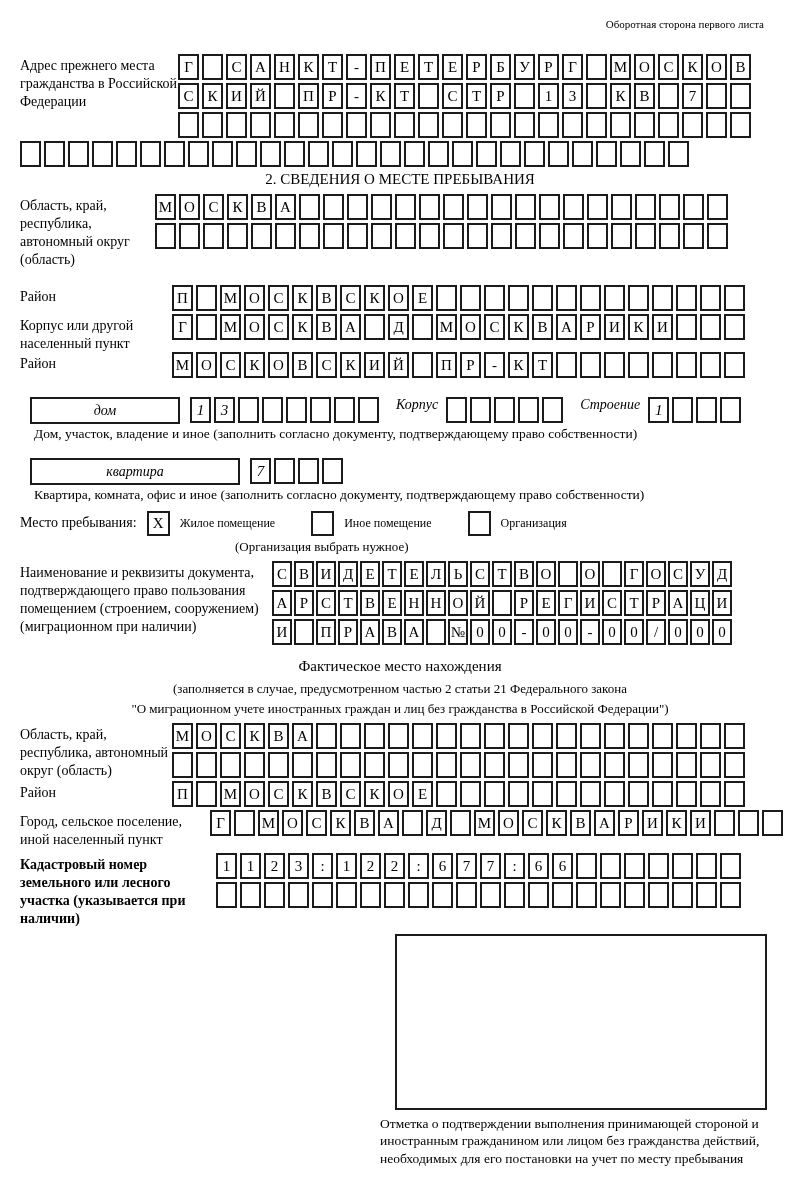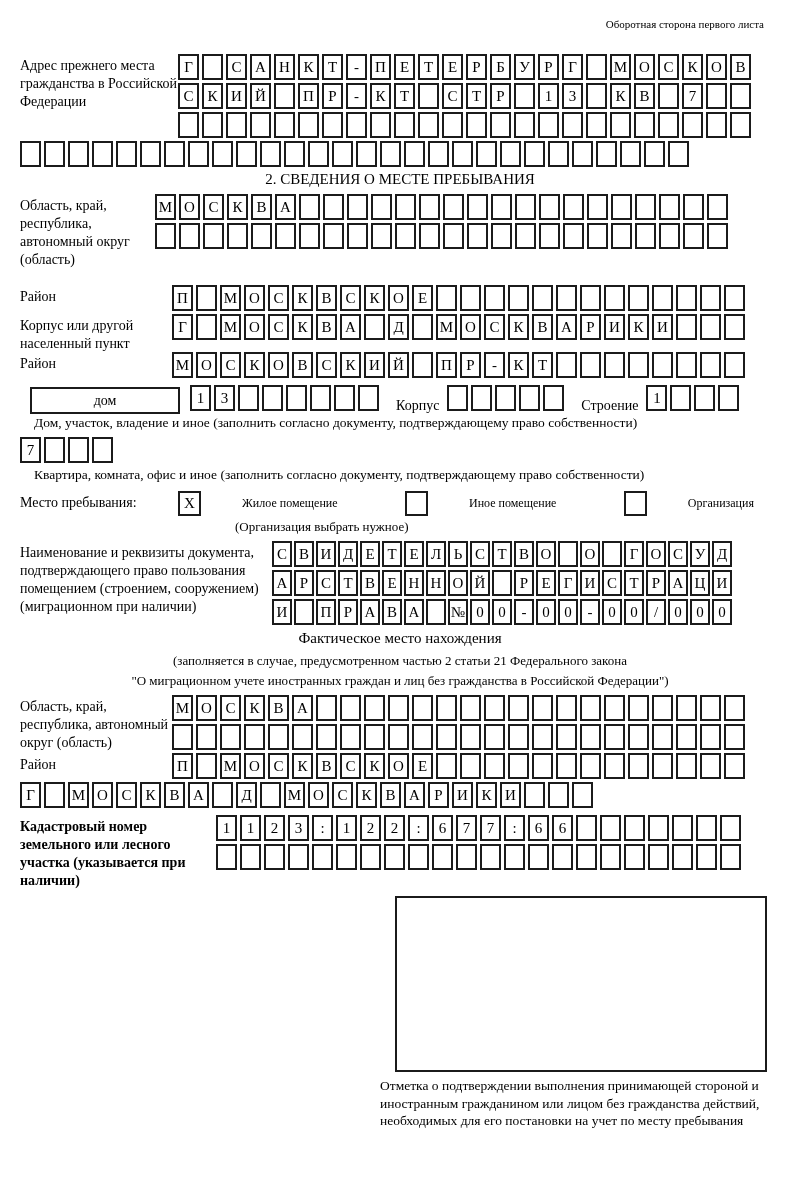--- a/index.html
+++ b/index.html
@@ -26,30 +26,30 @@
   .w152 { width:152px; }
   .w190 { width:190px; }
   .w240 { width:252px; }
   .w196 { width:196px;font-weight:bold; }
   .rows { flex:1; }
 
   .note-center { text-align:center; font-size:13px; margin:2px 0 4px 0; }
   .h2 { text-align:center; font-weight:normal; font-size:15px; margin:4px 0 6px 0; }
   .caption { font-size:13.5px; margin:1px 0 7px 14px; }
 
-  .house-row, .apt-row { display:flex; align-items:flex-end; margin-top:5px; height:28px; }
+  .house-row, .apt-row { display:flex; align-items:flex-start; margin-top:16px; height:28px;font-style:italic; }
   .wide-box {
     display:inline-block; box-sizing:border-box; height:27px; border:2px solid #1b1b1b;
     text-align:center; line-height:23px; font-size:14px; margin-right:10px;
   }
   .house-box { width:150px; margin-left:10px; }
   .apt-box { width:210px; margin-left:10px; }
   .inline-lbl { font-size:14px; margin:0 8px 0 14px; }
 
-  .stay-row { display:flex; align-items:center; margin-top:0; height:26px;justify-content:space-between; }
+  .stay-row { display:flex; align-items:center; margin-top:0; height:26px; }
   .checkbox {
     display:inline-block; box-sizing:border-box; width:23px; height:25px;
     border:2px solid #1b1b1b; text-align:center; font-size:15px; line-height:21px;
     margin:0 10px 0 10px; flex:none;
   }
   .stay-note { font-size:13px; margin:3px 0 6px 215px; }
   .opt-label { font-size:12px; margin-right:26px; }
 
   .mb16 { margin-bottom:16px; }
   .mb6 { margin-bottom:6px; }
@@ -111,20 +111,21 @@
     <span class="wide-box house-box">дом</span>
     <span class="cellrow"><span class="cell">1</span><span class="cell">3</span><span class="cell"></span><span class="cell"></span><span class="cell"></span><span class="cell"></span><span class="cell"></span><span class="cell"></span></span>
     <span class="inline-lbl">Корпус</span>
     <span class="cellrow"><span class="cell"></span><span class="cell"></span><span class="cell"></span><span class="cell"></span><span class="cell"></span></span>
     <span class="inline-lbl">Строение</span>
     <span class="cellrow"><span class="cell">1</span><span class="cell"></span><span class="cell"></span><span class="cell"></span></span>
   </div>
   <div class="caption">Дом, участок, владение и иное (заполнить согласно документу, подтверждающему право собственности)</div>
 
   <div class="apt-row">
+    <span class="wide-box apt-box">квартира</span>
     <span class="cellrow"><span class="cell">7</span><span class="cell"></span><span class="cell"></span><span class="cell"></span></span>
   </div>
   <div class="caption">Квартира, комната, офис и иное (заполнить согласно документу, подтверждающему право собственности)</div>
 
   <div class="stay-row">
     <span>Место пребывания:</span>
     <span class="checkbox">X</span>
     <span class="opt-label">Жилое помещение</span>
     <span class="checkbox"></span>
     <span class="opt-label">Иное помещение</span>
@@ -135,40 +136,41 @@
 
   <div class="field mt4">
     <div class="lbl w240">Наименование и реквизиты документа, подтверждающего право пользования помещением (строением, сооружением) (миграционном при наличии)</div>
     <div class="rows tight">
       <div class="cellrow"><span class="cell">С</span><span class="cell">В</span><span class="cell">И</span><span class="cell">Д</span><span class="cell">Е</span><span class="cell">Т</span><span class="cell">Е</span><span class="cell">Л</span><span class="cell">Ь</span><span class="cell">С</span><span class="cell">Т</span><span class="cell">В</span><span class="cell">О</span><span class="cell"></span><span class="cell">О</span><span class="cell"></span><span class="cell">Г</span><span class="cell">О</span><span class="cell">С</span><span class="cell">У</span><span class="cell">Д</span></div>
       <div class="cellrow"><span class="cell">А</span><span class="cell">Р</span><span class="cell">С</span><span class="cell">Т</span><span class="cell">В</span><span class="cell">Е</span><span class="cell">Н</span><span class="cell">Н</span><span class="cell">О</span><span class="cell">Й</span><span class="cell"></span><span class="cell">Р</span><span class="cell">Е</span><span class="cell">Г</span><span class="cell">И</span><span class="cell">С</span><span class="cell">Т</span><span class="cell">Р</span><span class="cell">А</span><span class="cell">Ц</span><span class="cell">И</span></div>
       <div class="cellrow"><span class="cell">И</span><span class="cell"></span><span class="cell">П</span><span class="cell">Р</span><span class="cell">А</span><span class="cell">В</span><span class="cell">А</span><span class="cell"></span><span class="cell">№</span><span class="cell">0</span><span class="cell">0</span><span class="cell">-</span><span class="cell">0</span><span class="cell">0</span><span class="cell">-</span><span class="cell">0</span><span class="cell">0</span><span class="cell">/</span><span class="cell">0</span><span class="cell">0</span><span class="cell">0</span></div>
     </div>
   </div>
 
-  <div class="h2" style="margin-top:2px;">Фактическое место нахождения</div>
+  <div class="h2" style="margin-top:10px;">Фактическое место нахождения</div>
   <div class="note-center">(заполняется в случае, предусмотренном частью 2 статьи 21 Федерального закона</div>
   <div class="note-center mb6">"О миграционном учете иностранных граждан и лиц без гражданства в Российской Федерации")</div>
 
   <div class="field">
     <div class="lbl w152">Область, край, республика, автономный округ (область)</div>
     <div class="rows">
       <div class="cellrow"><span class="cell">М</span><span class="cell">О</span><span class="cell">С</span><span class="cell">К</span><span class="cell">В</span><span class="cell">А</span><span class="cell"></span><span class="cell"></span><span class="cell"></span><span class="cell"></span><span class="cell"></span><span class="cell"></span><span class="cell"></span><span class="cell"></span><span class="cell"></span><span class="cell"></span><span class="cell"></span><span class="cell"></span><span class="cell"></span><span class="cell"></span><span class="cell"></span><span class="cell"></span><span class="cell"></span><span class="cell"></span></div>
       <div class="cellrow"><span class="cell"></span><span class="cell"></span><span class="cell"></span><span class="cell"></span><span class="cell"></span><span class="cell"></span><span class="cell"></span><span class="cell"></span><span class="cell"></span><span class="cell"></span><span class="cell"></span><span class="cell"></span><span class="cell"></span><span class="cell"></span><span class="cell"></span><span class="cell"></span><span class="cell"></span><span class="cell"></span><span class="cell"></span><span class="cell"></span><span class="cell"></span><span class="cell"></span><span class="cell"></span><span class="cell"></span></div>
     </div>
   </div>
 
   <div class="field">
     <div class="lbl w152">Район</div>
     <div class="rows">
       <div class="cellrow"><span class="cell">П</span><span class="cell"></span><span class="cell">М</span><span class="cell">О</span><span class="cell">С</span><span class="cell">К</span><span class="cell">В</span><span class="cell">С</span><span class="cell">К</span><span class="cell">О</span><span class="cell">Е</span><span class="cell"></span><span class="cell"></span><span class="cell"></span><span class="cell"></span><span class="cell"></span><span class="cell"></span><span class="cell"></span><span class="cell"></span><span class="cell"></span><span class="cell"></span><span class="cell"></span><span class="cell"></span><span class="cell"></span></div>
     </div>
   </div>
 
   <div class="field">
+    <div class="lbl w190">Город, сельское поселение, иной населенный пункт</div>
     <div class="rows">
       <div class="cellrow"><span class="cell">Г</span><span class="cell"></span><span class="cell">М</span><span class="cell">О</span><span class="cell">С</span><span class="cell">К</span><span class="cell">В</span><span class="cell">А</span><span class="cell"></span><span class="cell">Д</span><span class="cell"></span><span class="cell">М</span><span class="cell">О</span><span class="cell">С</span><span class="cell">К</span><span class="cell">В</span><span class="cell">А</span><span class="cell">Р</span><span class="cell">И</span><span class="cell">К</span><span class="cell">И</span><span class="cell"></span><span class="cell"></span><span class="cell"></span></div>
     </div>
   </div>
 
   <div class="field mt4">
     <div class="lbl w196">Кадастровый номер земельного или лесного участка (указывается при наличии)</div>
     <div class="rows">
       <div class="cellrow"><span class="cell">1</span><span class="cell">1</span><span class="cell">2</span><span class="cell">3</span><span class="cell">:</span><span class="cell">1</span><span class="cell">2</span><span class="cell">2</span><span class="cell">:</span><span class="cell">6</span><span class="cell">7</span><span class="cell">7</span><span class="cell">:</span><span class="cell">6</span><span class="cell">6</span><span class="cell"></span><span class="cell"></span><span class="cell"></span><span class="cell"></span><span class="cell"></span><span class="cell"></span><span class="cell"></span></div>
       <div class="cellrow"><span class="cell"></span><span class="cell"></span><span class="cell"></span><span class="cell"></span><span class="cell"></span><span class="cell"></span><span class="cell"></span><span class="cell"></span><span class="cell"></span><span class="cell"></span><span class="cell"></span><span class="cell"></span><span class="cell"></span><span class="cell"></span><span class="cell"></span><span class="cell"></span><span class="cell"></span><span class="cell"></span><span class="cell"></span><span class="cell"></span><span class="cell"></span><span class="cell"></span></div>

